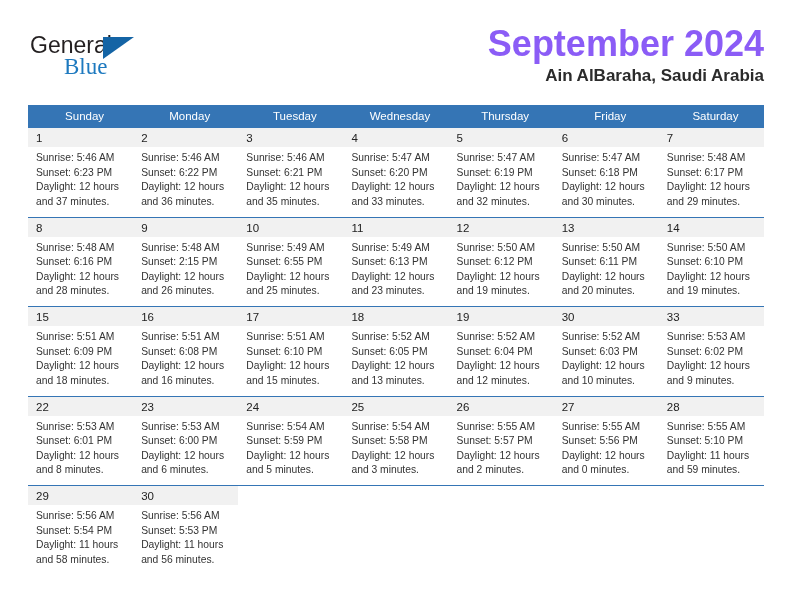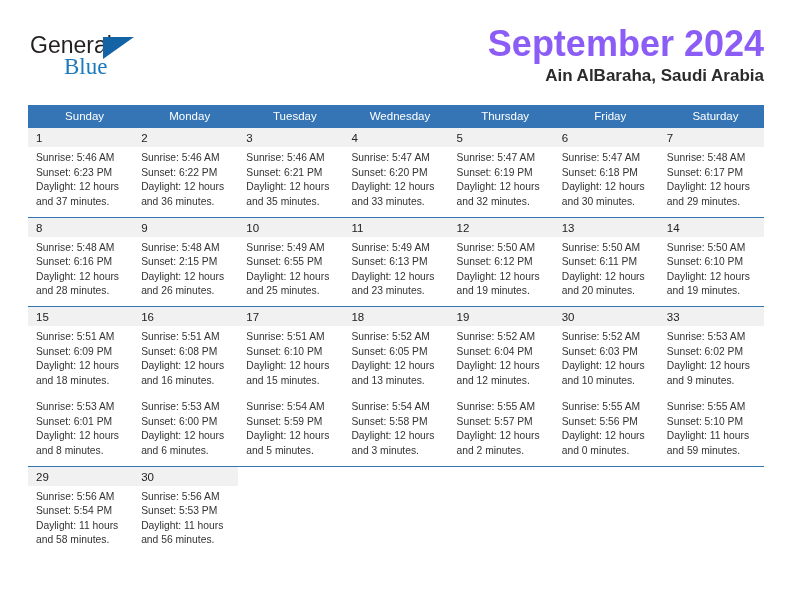--- a/index.html
+++ b/index.html
@@ -337,20 +337,29 @@
             <span class="info-line">Daylight: 12 hours</span>
             <span class="info-line">and 10 minutes.</span>
           </td>
           <td>
             <span class="info-line">Sunrise: 5:53 AM</span>
             <span class="info-line">Sunset: 6:02 PM</span>
             <span class="info-line">Daylight: 12 hours</span>
             <span class="info-line">and 9 minutes.</span>
           </td>
         </tr>
+        <tr class="num-row">
+          <td>22</td>
+          <td>23</td>
+          <td>24</td>
+          <td>25</td>
+          <td>26</td>
+          <td>27</td>
+          <td>28</td>
+        </tr>
         <tr class="info-row">
           <td>
             <span class="info-line">Sunrise: 5:53 AM</span>
             <span class="info-line">Sunset: 6:01 PM</span>
             <span class="info-line">Daylight: 12 hours</span>
             <span class="info-line">and 8 minutes.</span>
           </td>
           <td>
             <span class="info-line">Sunrise: 5:53 AM</span>
             <span class="info-line">Sunset: 6:00 PM</span>

